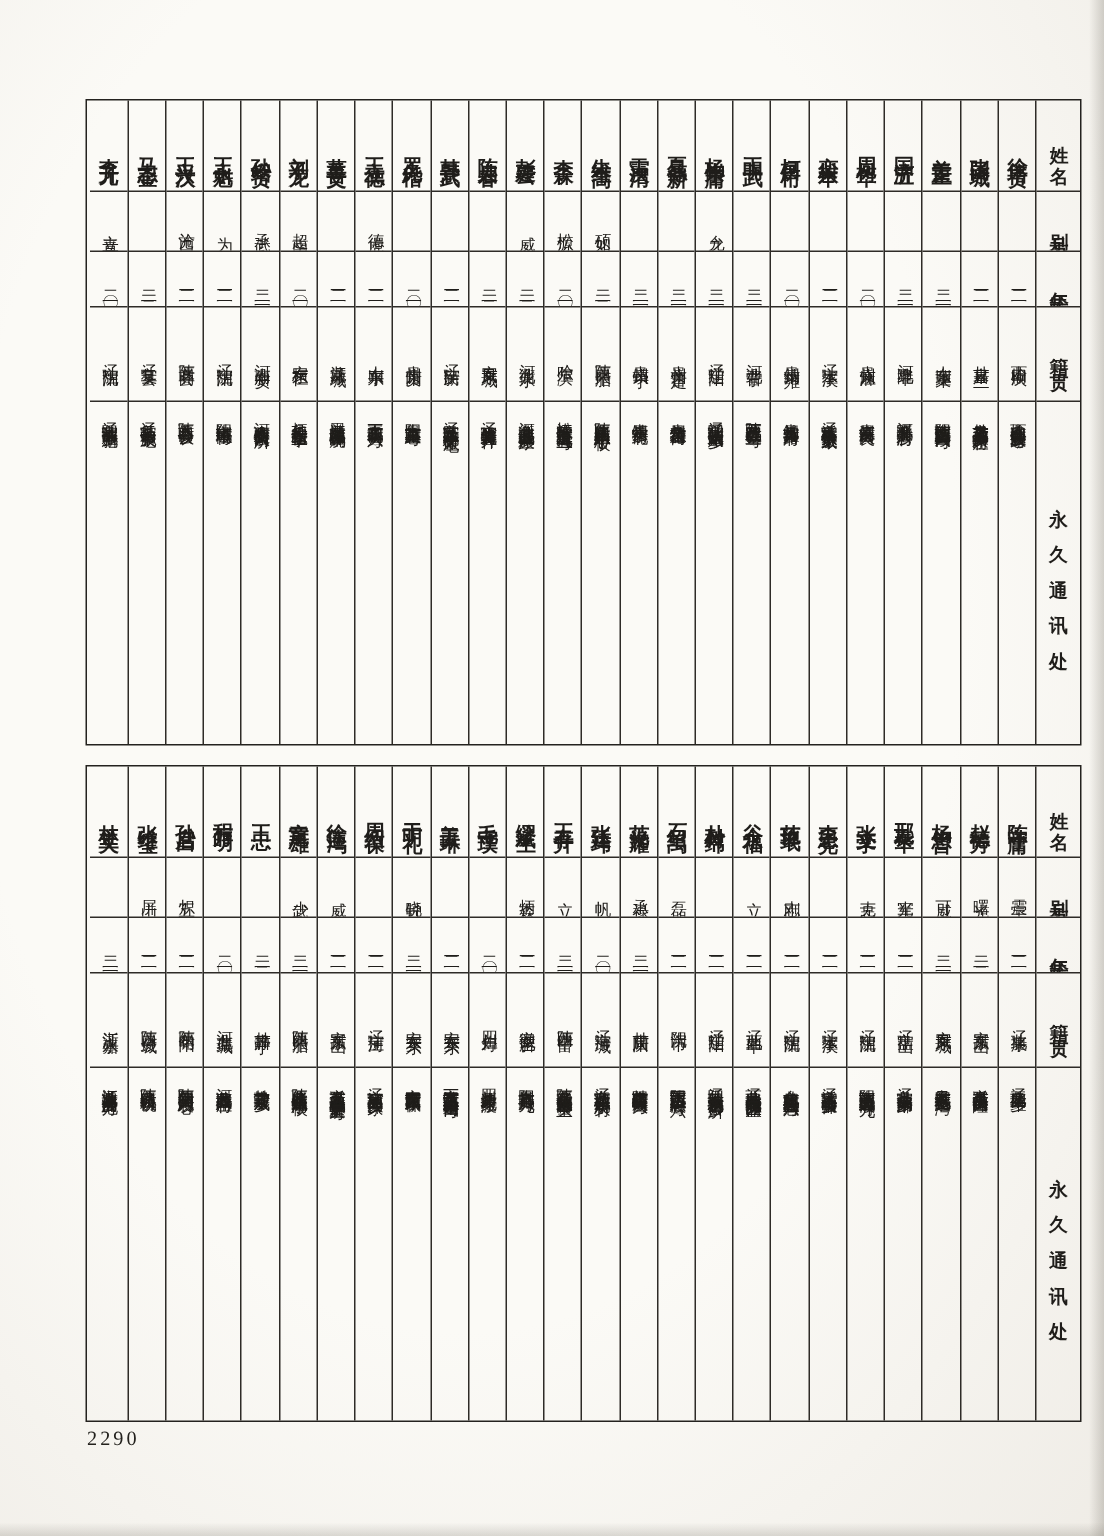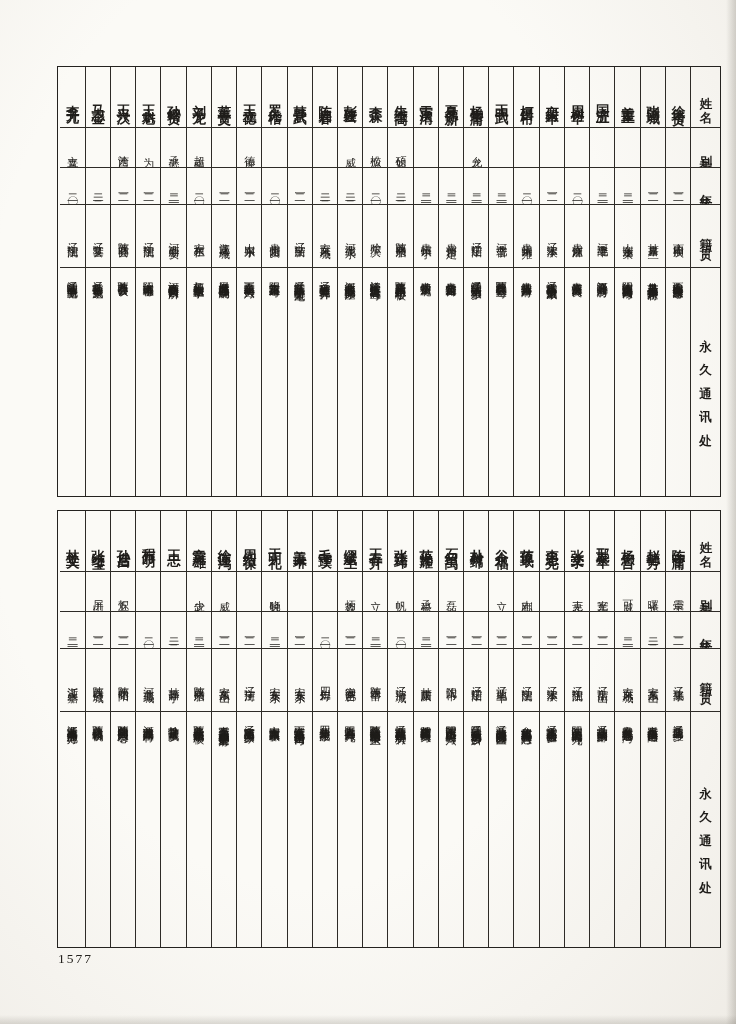--- a/index.html
+++ b/index.html
@@ -473,16 +473,16 @@
 
   <div class="vcol">
     <div class="cell name">林立夫</div>
     <div class="cell alias"></div>
     <div class="cell age">二二</div>
     <div class="cell native">浙江永嘉</div>
     <div class="cell address">浙江永嘉县罗浮乡浦西地方</div>
   </div>
 </div>
 
-<div class="page-number">1577</div>
+<div class="page-number">2290</div>
 
 <div class="edge-right"></div>
 <div class="edge-bottom"></div>
 
 </body></html>

